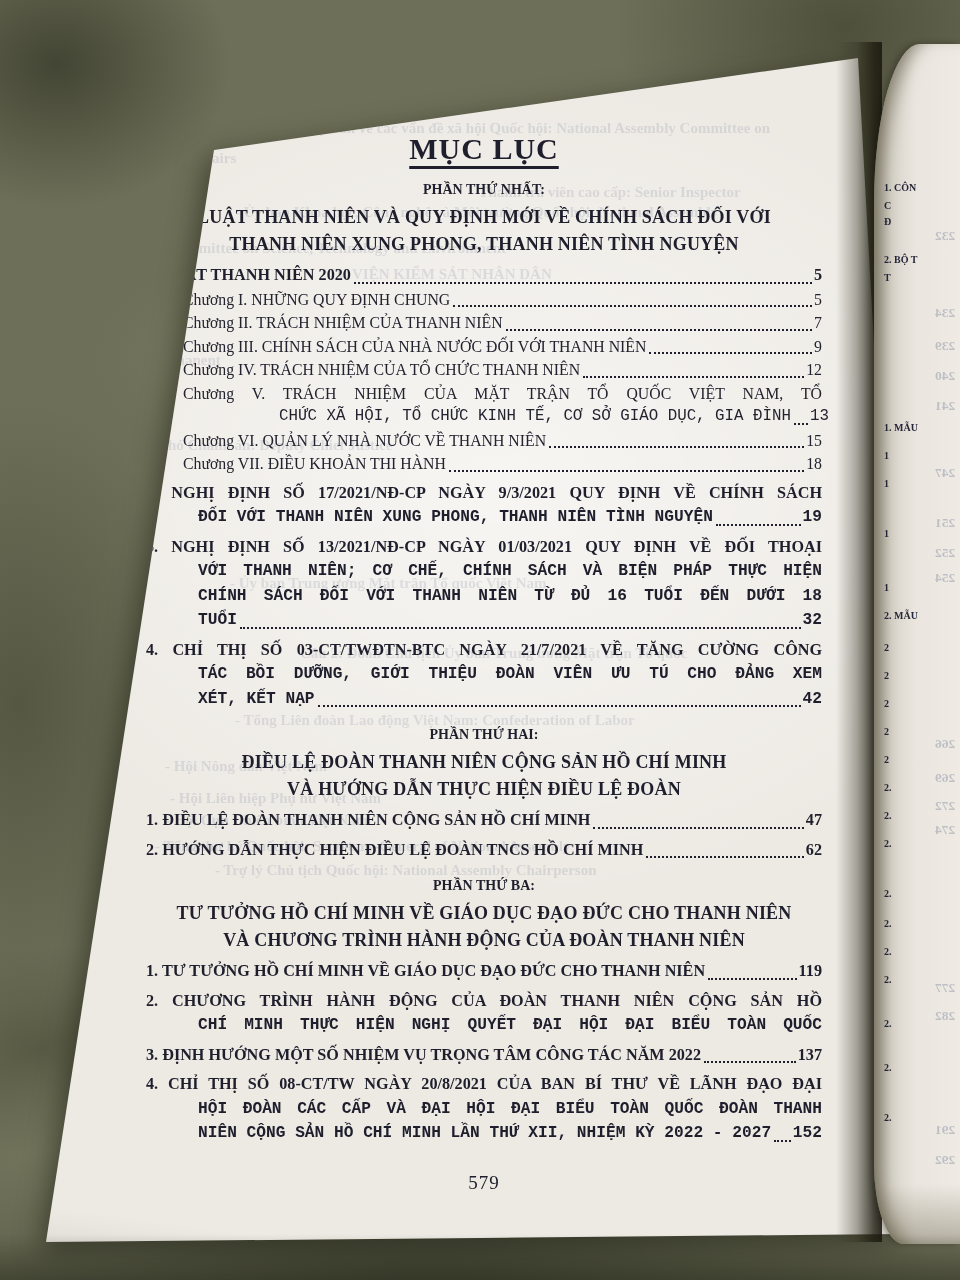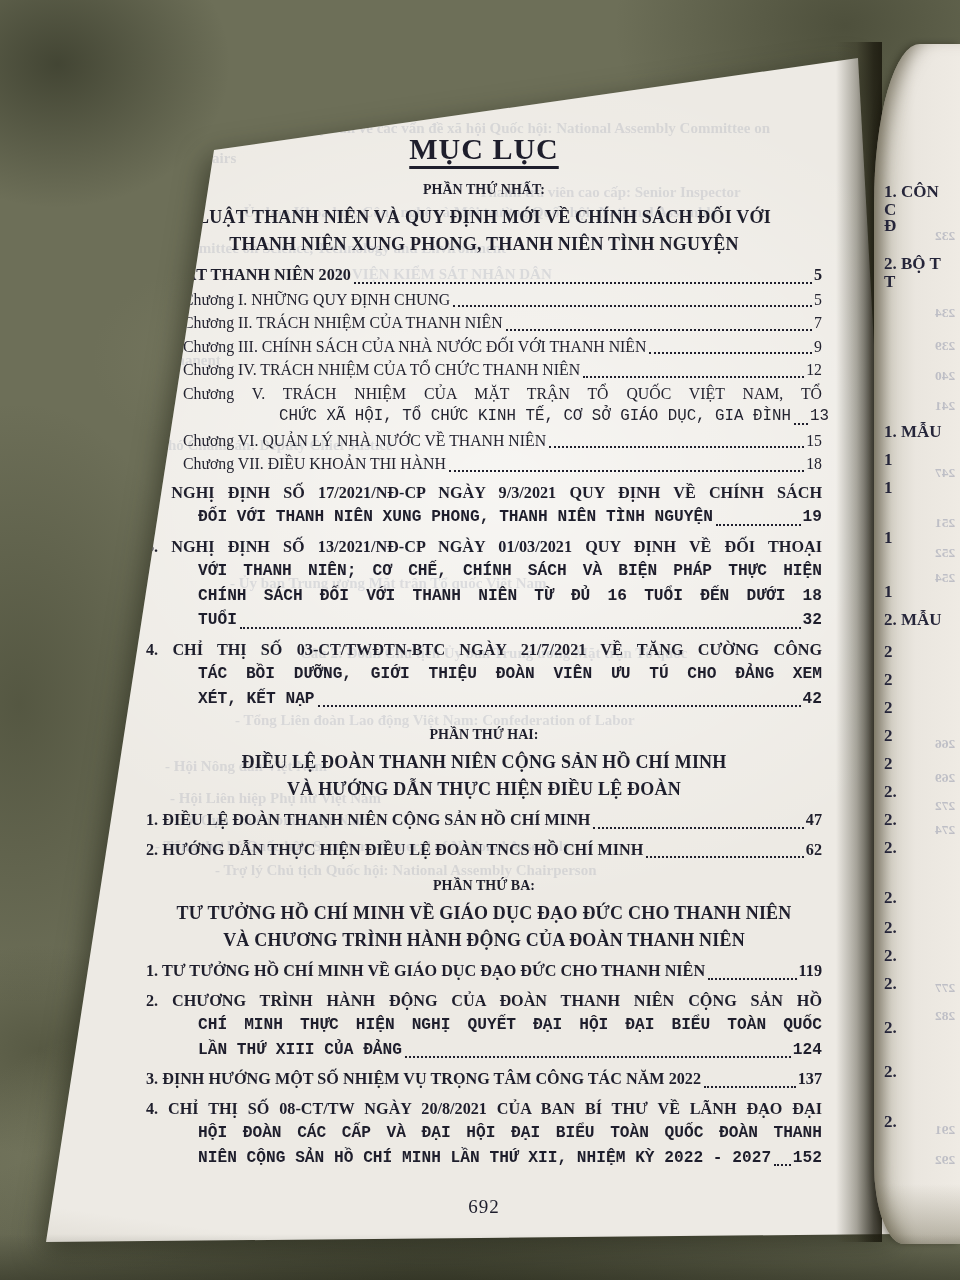--- a/index.html
+++ b/index.html
@@ -48,21 +48,21 @@
   .folio{margin-top:26px;text-align:center;font-size:19px;font-weight:normal;letter-spacing:1px;}
   
   .gap-shadow{position:absolute;left:836px;top:42px;width:46px;height:1200px;
     background:linear-gradient(90deg, rgba(50,48,32,0) 0%, rgba(50,48,32,.38) 45%, rgba(28,26,15,.78) 82%, rgba(28,26,15,.9) 100%);}
   .next-page{position:absolute;left:874px;top:44px;width:86px;height:1200px;overflow:hidden;
     border-radius:46px 0 0 30px / 160px 0 0 80px;
     background:linear-gradient(90deg,#b6b1a4 0%,#d9d5cb 20%,#eae6df 48%,#efebe4 100%);
     box-shadow:inset 16px 0 18px -10px rgba(66,60,38,.6), -3px 0 6px rgba(20,18,8,.35);}
   .next-page::after{content:"";position:absolute;left:0;right:0;bottom:0;height:60px;
     background:linear-gradient(180deg, rgba(90,84,58,0), rgba(90,84,58,.4));}
-  .frag{position:absolute;left:10px;white-space:nowrap;font-weight:bold;font-size:17px;color:#26263a;}
+  .frag{position:absolute;left:10px;white-space:nowrap;font-weight:bold;font-size:10px;color:#26263a;}
   .gnum{position:absolute;right:5px;white-space:nowrap;font-weight:bold;font-size:13.5px;
     color:#44507c;opacity:.27;transform:scaleX(-1);filter:blur(.4px);}
   .bottom-shade{position:absolute;left:0;right:0;bottom:0;height:46px;
     background:linear-gradient(180deg, rgba(28,30,18,0), rgba(28,30,18,.45));}
 </style>
 </head>
 <body>
 
 <div class="photo">
   <div class="page-wrap">
@@ -198,44 +198,39 @@
             <div class="entry lvl1">
               <div class="ln last">
                 <span class="txt">1. TƯ TƯỞNG HỒ CHÍ MINH VỀ GIÁO DỤC ĐẠO ĐỨC CHO THANH NIÊN</span>
                 <span class="dots"></span>
                 <span class="pg">119</span>
               </div>
             </div>
             <div class="entry lvl1">
               <div class="ln just">2. CHƯƠNG TRÌNH HÀNH ĐỘNG CỦA ĐOÀN THANH NIÊN CỘNG SẢN HỒ</div>
               <div class="ln cont just">CHÍ MINH THỰC HIỆN NGHỊ QUYẾT ĐẠI HỘI ĐẠI BIỂU TOÀN QUỐC</div>
-              <div class="ln cont last">
-                <span class="txt">LẦN THỨ XIII CỦA ĐẢNG</span>
-                <span class="dots"></span>
-                <span class="pg">124</span>
-              </div>
             </div>
             <div class="entry lvl1">
               <div class="ln last">
                 <span class="txt">3. ĐỊNH HƯỚNG MỘT SỐ NHIỆM VỤ TRỌNG TÂM CÔNG TÁC NĂM 2022</span>
                 <span class="dots"></span>
                 <span class="pg">137</span>
               </div>
             </div>
             <div class="entry lvl1">
               <div class="ln just">4. CHỈ THỊ SỐ 08-CT/TW NGÀY 20/8/2021 CỦA BAN BÍ THƯ VỀ LÃNH ĐẠO ĐẠI</div>
               <div class="ln cont just">HỘI ĐOÀN CÁC CẤP VÀ ĐẠI HỘI ĐẠI BIỂU TOÀN QUỐC ĐOÀN THANH</div>
               <div class="ln cont last">
                 <span class="txt">NIÊN CỘNG SẢN HỒ CHÍ MINH LẦN THỨ XII, NHIỆM KỲ 2022 - 2027</span>
                 <span class="dots"></span>
                 <span class="pg">152</span>
               </div>
             </div>
           </div>
-        <div class="folio">692</div>
+        <div class="folio">579</div>
       </div>
     </div>
   </div>
   <div class="gap-shadow"></div>
   <div class="next-page" id="next-page">
       <div class="frag" style="top: 138px;">1. CÔN</div>
       <div class="frag" style="top: 156px;">C</div>
       <div class="frag" style="top: 172px;">Đ</div>
       <div class="frag" style="top: 210px;">2. BỘ T</div>
       <div class="frag" style="top: 228px;">T</div>

